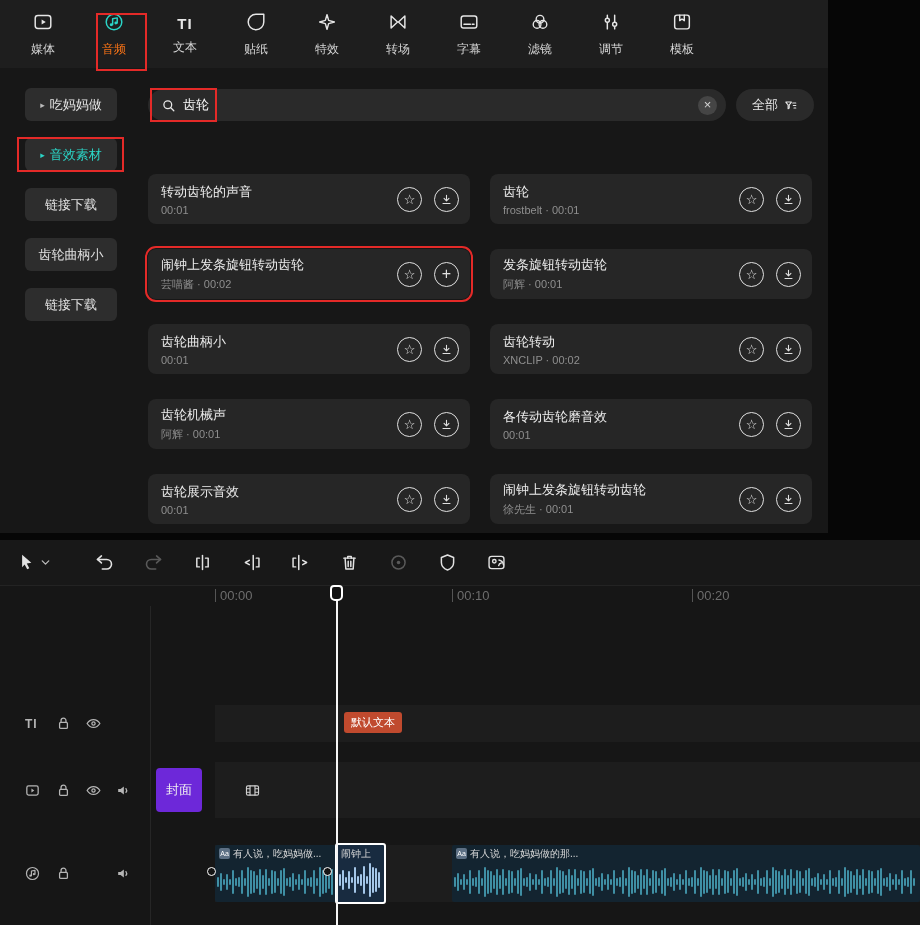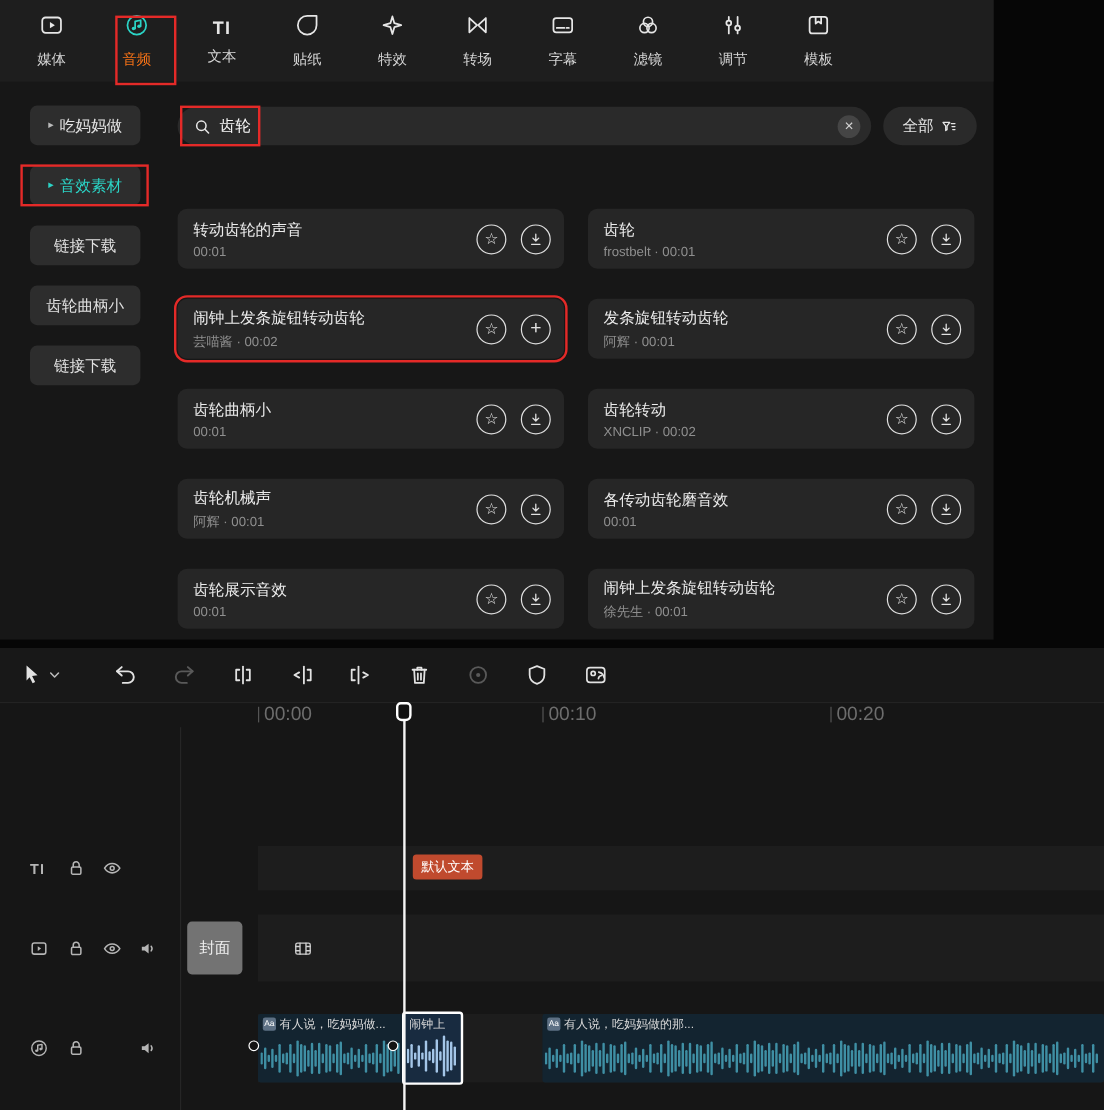--- a/index.html
+++ b/index.html
@@ -62,34 +62,34 @@
 
   
   .timeline { position:absolute; left:0; top:540px; width:920px; height:385px; background:#161616; }
   .tl-toolbar { height:46px; background:#181818; border-bottom:1px solid #232323; display:flex; align-items:center;
     padding-left:16px; gap:28px; }
   .ticon { width:21px; height:21px; color:#e2e2e2; cursor:pointer; flex:0 0 auto; }
   .select-tool { display:flex; align-items:center; gap:2px; margin-right:14px; cursor:pointer; color:#e8e8e8; }
   .select-tool .chev { width:13px; height:13px; color:#bbb; }
   .dim { opacity:.32; }
 
-  .tl-ruler { position:absolute; left:150px; top:46px; right:0; height:20px; font-size:16px; color:#6d6d6d; }
+  .tl-ruler { position:absolute; left:150px; top:46px; right:0; height:20px; font-size:13px; color:#6d6d6d; }
   .tick { position:absolute; top:3px; border-left:1px solid #555; padding-left:4px; line-height:13px; }
 
   .hdr-divider { position:absolute; left:150px; top:66px; width:1px; height:319px; background:#262626; }
 
   .lane { position:absolute; left:215px; right:0; background:#1d1d1d; }
   .lane-text  { top:165px; height:37px; }
   .lane-video { top:222px; height:56px; }
   .lane-audio { top:305px; height:57px; }
 
   .hdr-icon { position:absolute; width:17px; height:17px; color:#b5b5b5; cursor:pointer; }
   .hdr-text-glyph { position:absolute; font-size:12px; font-weight:bold; color:#b5b5b5; letter-spacing:1px; }
 
-  .cover-btn { position:absolute; left:156px; top:228px; width:46px; height:44px; background:#737373; border-radius:4px;
+  .cover-btn { position:absolute; left:156px; top:228px; width:46px; height:44px; background:#6d28d9; border-radius:4px;
     display:flex; align-items:center; justify-content:center; font-size:13px; color:#f0f0f0; cursor:pointer; }
   .film-icon { position:absolute; left:244px; top:242px; width:17px; height:17px; color:#cfcfcf; }
 
   .text-clip { position:absolute; left:344px; top:172px; width:58px; height:21px; background:#c04a2e; border-radius:3px;
     display:flex; align-items:center; justify-content:center; font-size:11px; color:#fff; cursor:pointer; }
 
   .audio-clip { position:absolute; border-radius:2px; overflow:hidden; cursor:pointer; background:#132430; }
   .clip-label-row { display:flex; align-items:center; gap:3px; padding:2px 4px 0 4px; height:15px; }
   .clip-badge { width:11px; height:11px; border-radius:2px; background:#5d7084; color:#fff; font-size:7px; line-height:11px;
     text-align:center; flex:0 0 auto; }

